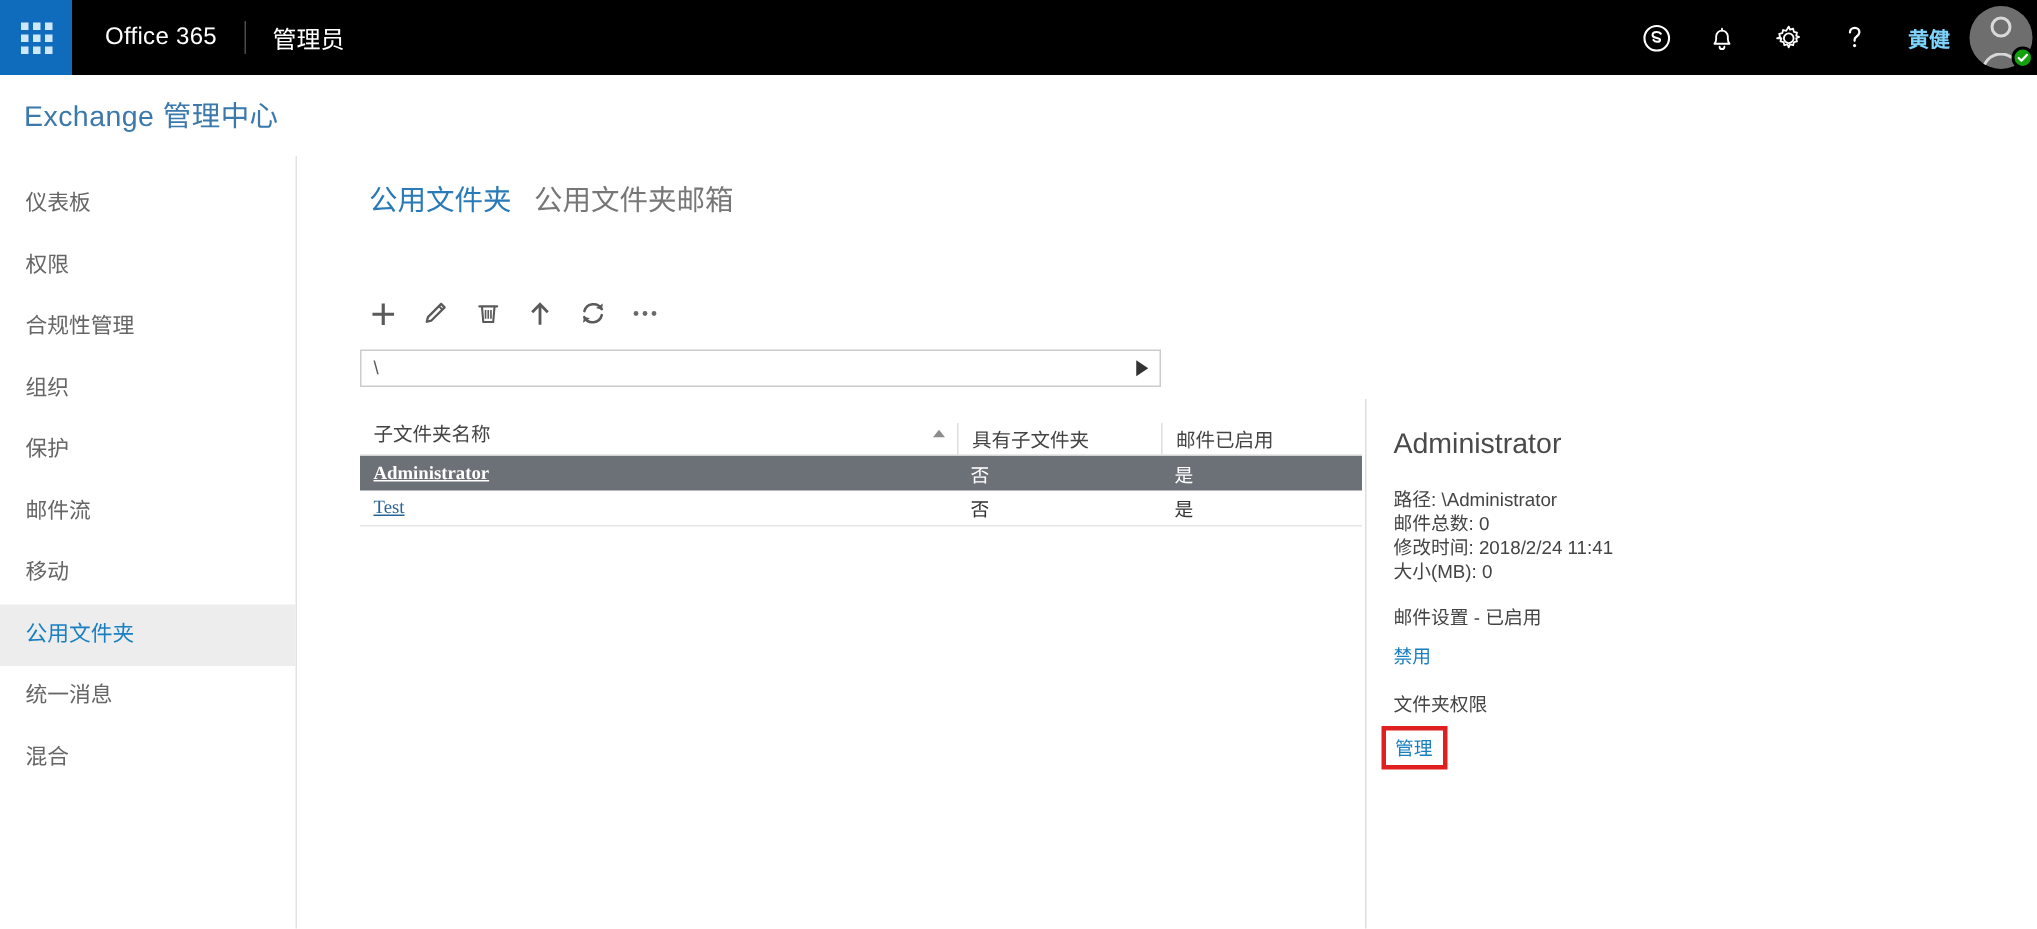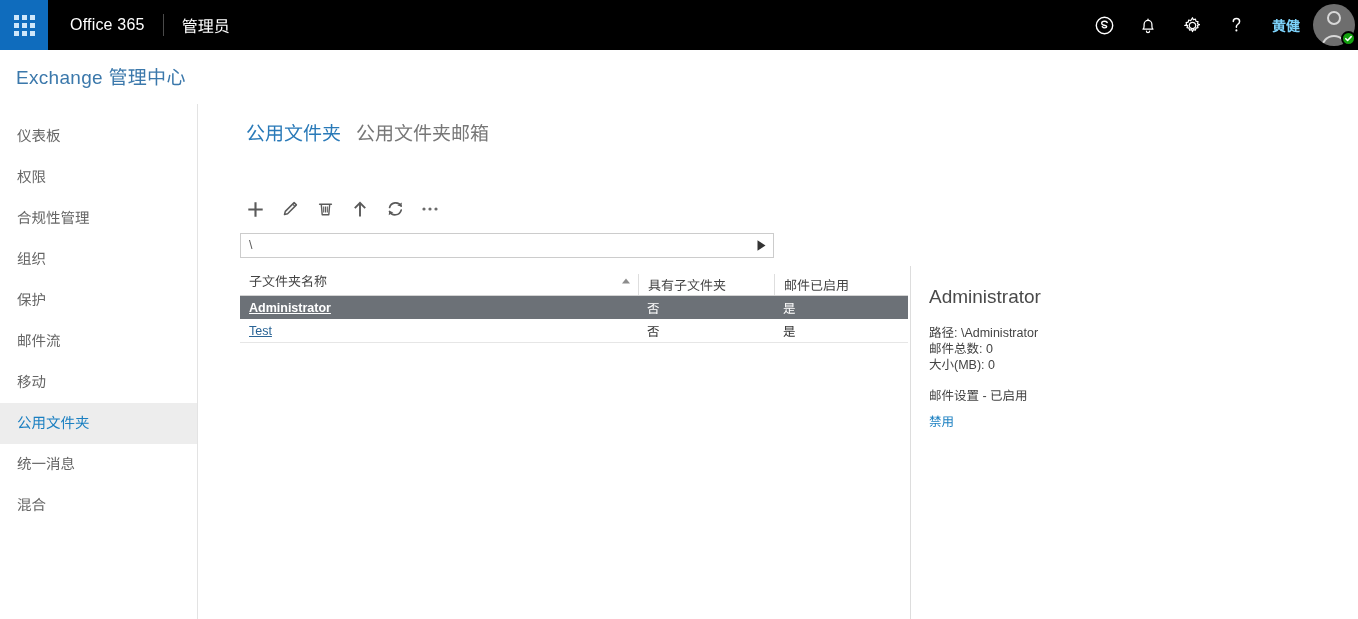--- a/index.html
+++ b/index.html
@@ -143,22 +143,23 @@
     overflow: hidden;
   }
   .path-go {
     flex: 0 0 auto; width: 24px; height: 23px;
     display: flex; align-items: center; justify-content: center;
     cursor: pointer;
   }
 
   
   .grid {
-    position: absolute; left: 42px; top: 216px;
+    position: absolute; left: 42px; top: 224px;
     width: 668px;
+    font-family: Liberation Serif, serif;
   }
   .grid-head {
     display: flex; align-items: stretch;
     height: 30px;
     border-bottom: 1px solid #d4d4d4;
     background: #ffffff;
   }
   .gh {
     display: flex; align-items: center;
     font-size: 13px; color: #444444;
@@ -420,22 +421,29 @@
       </div>
 
     </div>
   </div>
 
   <aside class="details">
     <div class="det-title">Administrator</div>
 
     <div class="det-line">路径: \Administrator</div>
     <div class="det-line">邮件总数: 0</div>
+    <div class="det-line">修改时间: 2018/2/24 11:41</div>
     <div class="det-line">大小(MB): 0</div>
 
     <div class="det-group">
       <div class="det-label">邮件设置 - 已启用</div>
       <div class="det-link">禁用</div>
     </div>
 
+    <div class="det-group">
+      <div class="det-label">文件夹权限</div>
+      <div class="highlight-box">
+        <span class="det-link">管理</span>
+      </div>
+    </div>
   </aside>
 
 </main>
 
 </body></html>

